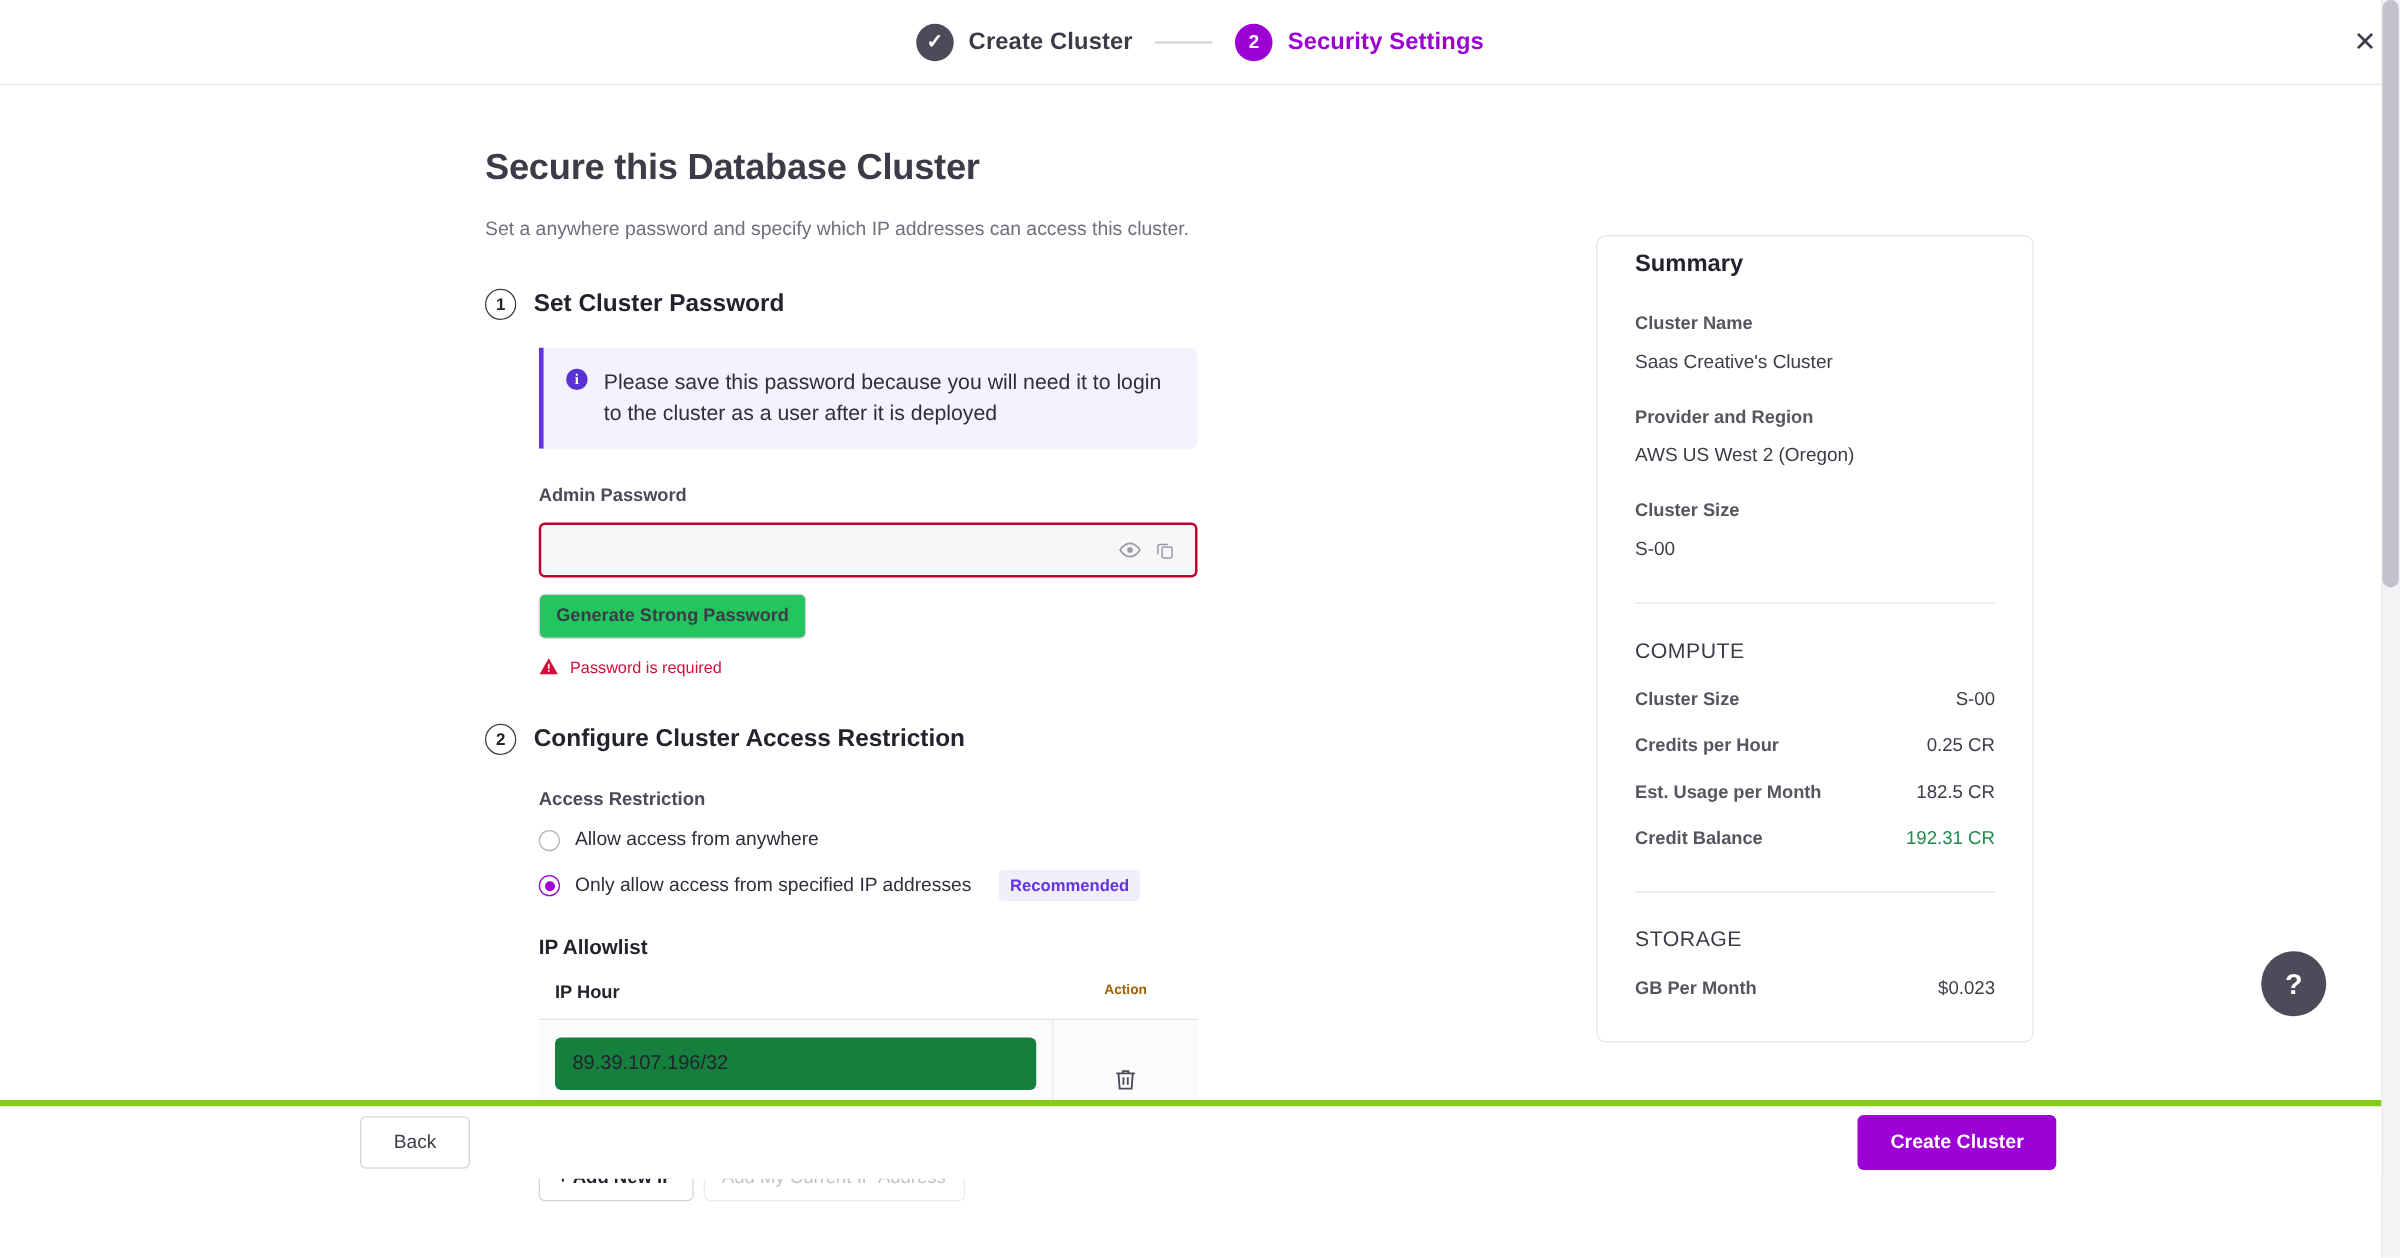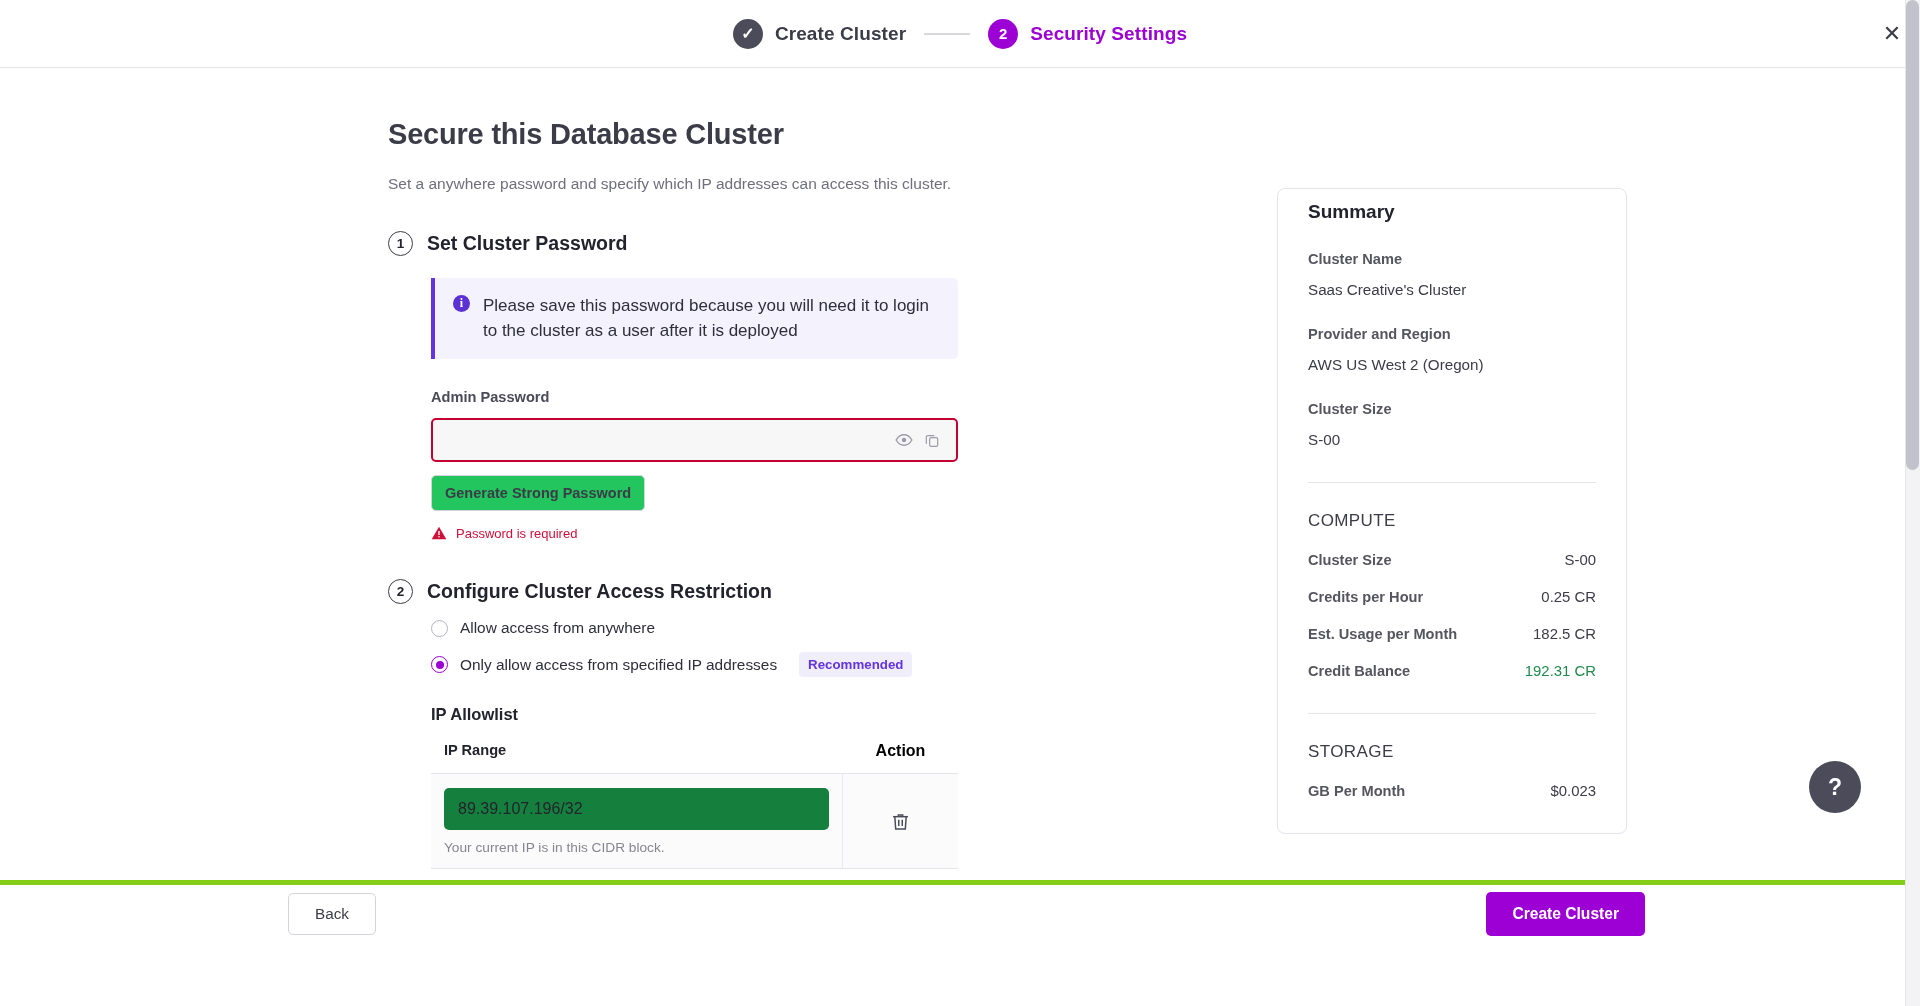--- a/index.html
+++ b/index.html
@@ -144,21 +144,21 @@
   .badge {
     background: #f1eefb; color: #6434e0; font-size: 13.3px; font-weight: 700;
     padding: 5px 9px; border-radius: 4px; margin-left: 10px;
   }
 
   
   .allowlist-title { margin-left: 43px; margin-top: 28px; font-size: 16.5px; font-weight: 700; color: #23232e; }
   .ip-table { margin-left: 43px; margin-top: 18px; width: 527px; }
   .ip-thead { display: flex; padding: 0 0 13px 0; }
   .th-range { width: 412px; padding-left: 13px; font-size: 14.6px; font-weight: 700; color: #23232e; }
-  .th-action { flex: 1; text-align: center; font-size: 16px; font-weight: 700; color: #000000; }
+  .th-action { flex: 1; text-align: center; font-size: 11px; font-weight: 700; color: #a16207; }
   .ip-row {
     display: flex; border-top: 1px solid #e4e4ea; border-bottom: 1px solid #e4e4ea;
     background: #fbfbfc;
   }
   .ip-cell { width: 412px; padding: 14px 13px 13px 13px; border-right: 1px solid #e9e9ef; }
   .ip-input {
     width: 100%; height: 42px; border: none; border-radius: 5px;
     background: #15803d; padding: 0 14px; font-size: 16px; color: #23232e;
     outline: none; font-family: "Liberation Sans", sans-serif;
   }
@@ -294,37 +294,38 @@
         </div>
       </div>
     </div>
 
     <div class="section">
       <div class="section-head">
         <div class="num-circle">2</div>
         <span class="section-title">Configure Cluster Access Restriction</span>
       </div>
 
+      <div class="sub-label">Access Restriction</div>
 
       <div class="radio-row">
         <span class="radio"></span>
         <span class="radio-label">Allow access from anywhere</span>
       </div>
 
       <div class="radio-row">
         <span class="radio checked"></span>
         <span class="radio-label">Only allow access from specified IP addresses</span>
         <span class="badge">Recommended</span>
       </div>
 
       <div class="allowlist-title">IP Allowlist</div>
 
       <div class="ip-table">
         <div class="ip-thead">
-          <div class="th-range">IP Range</div>
+          <div class="th-range">IP Hour</div>
           <div class="th-action">Action</div>
         </div>
         <div class="ip-row">
           <div class="ip-cell">
             <input class="ip-input" type="text" value="89.39.107.196/32" style="">
             <div class="ip-hint">Your current IP is in this CIDR block.</div>
           </div>
           <div class="ip-action">
             <span class="trash">
               <svg width="21" height="21" viewBox="0 0 24 24" fill="none" stroke="currentColor" stroke-width="1.7">

